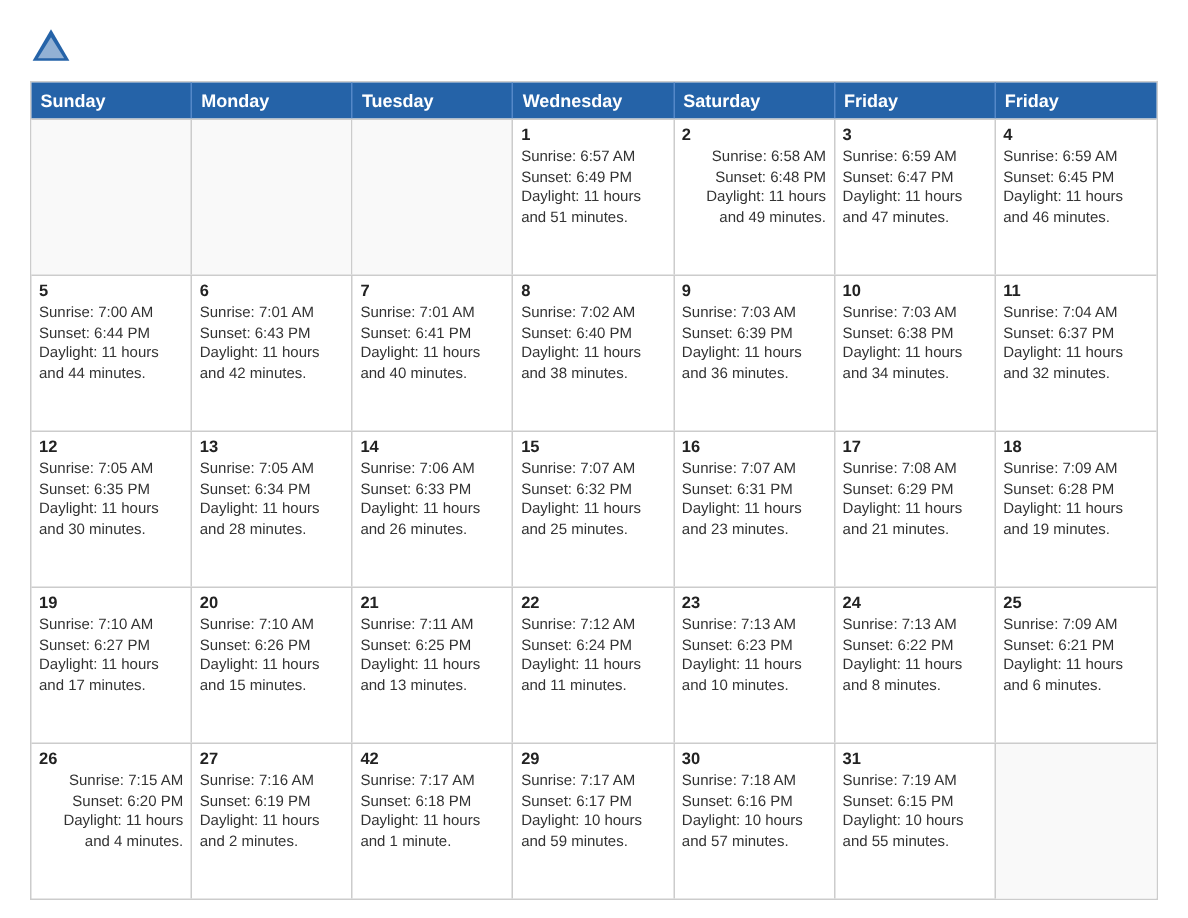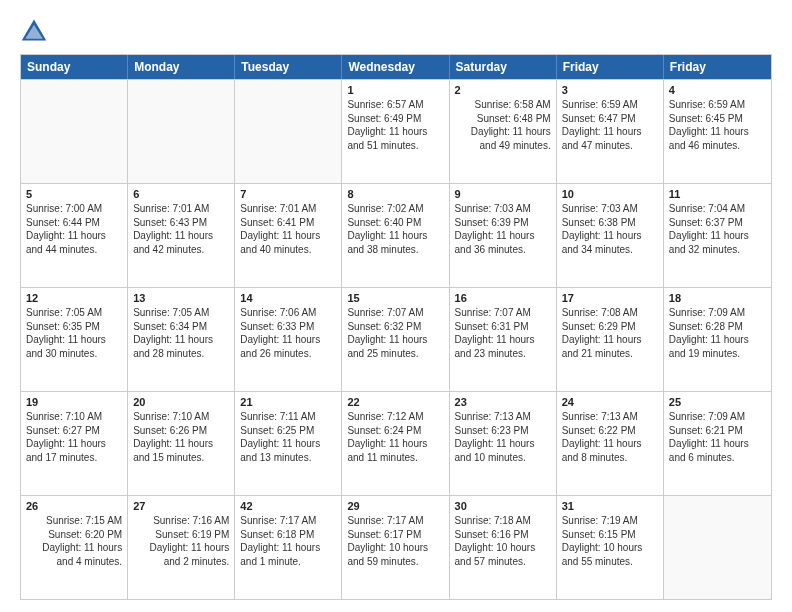--- a/index.html
+++ b/index.html
@@ -310,21 +310,21 @@
         </div>
         <div class="cal-row">
           <div class="cal-cell">
             <div class="day-num">26</div>
             <div class="cell-text" style="white-space: pre-line; text-align: right;">Sunrise: 7:15 AM
 Sunset: 6:20 PM
 Daylight: 11 hours and 4 minutes.</div>
           </div>
           <div class="cal-cell">
             <div class="day-num">27</div>
-            <div class="cell-text" style="white-space: pre-line; text-align: right;">Sunrise: 7:16 AM
+            <div class="cell-text" style="white-space: pre-line;">Sunrise: 7:16 AM
 Sunset: 6:19 PM
 Daylight: 11 hours and 2 minutes.</div>
           </div>
           <div class="cal-cell">
             <div class="day-num">42</div>
             <div class="cell-text" style="white-space: pre-line;">Sunrise: 7:17 AM
 Sunset: 6:18 PM
 Daylight: 11 hours and 1 minute.</div>
           </div>
           <div class="cal-cell">

